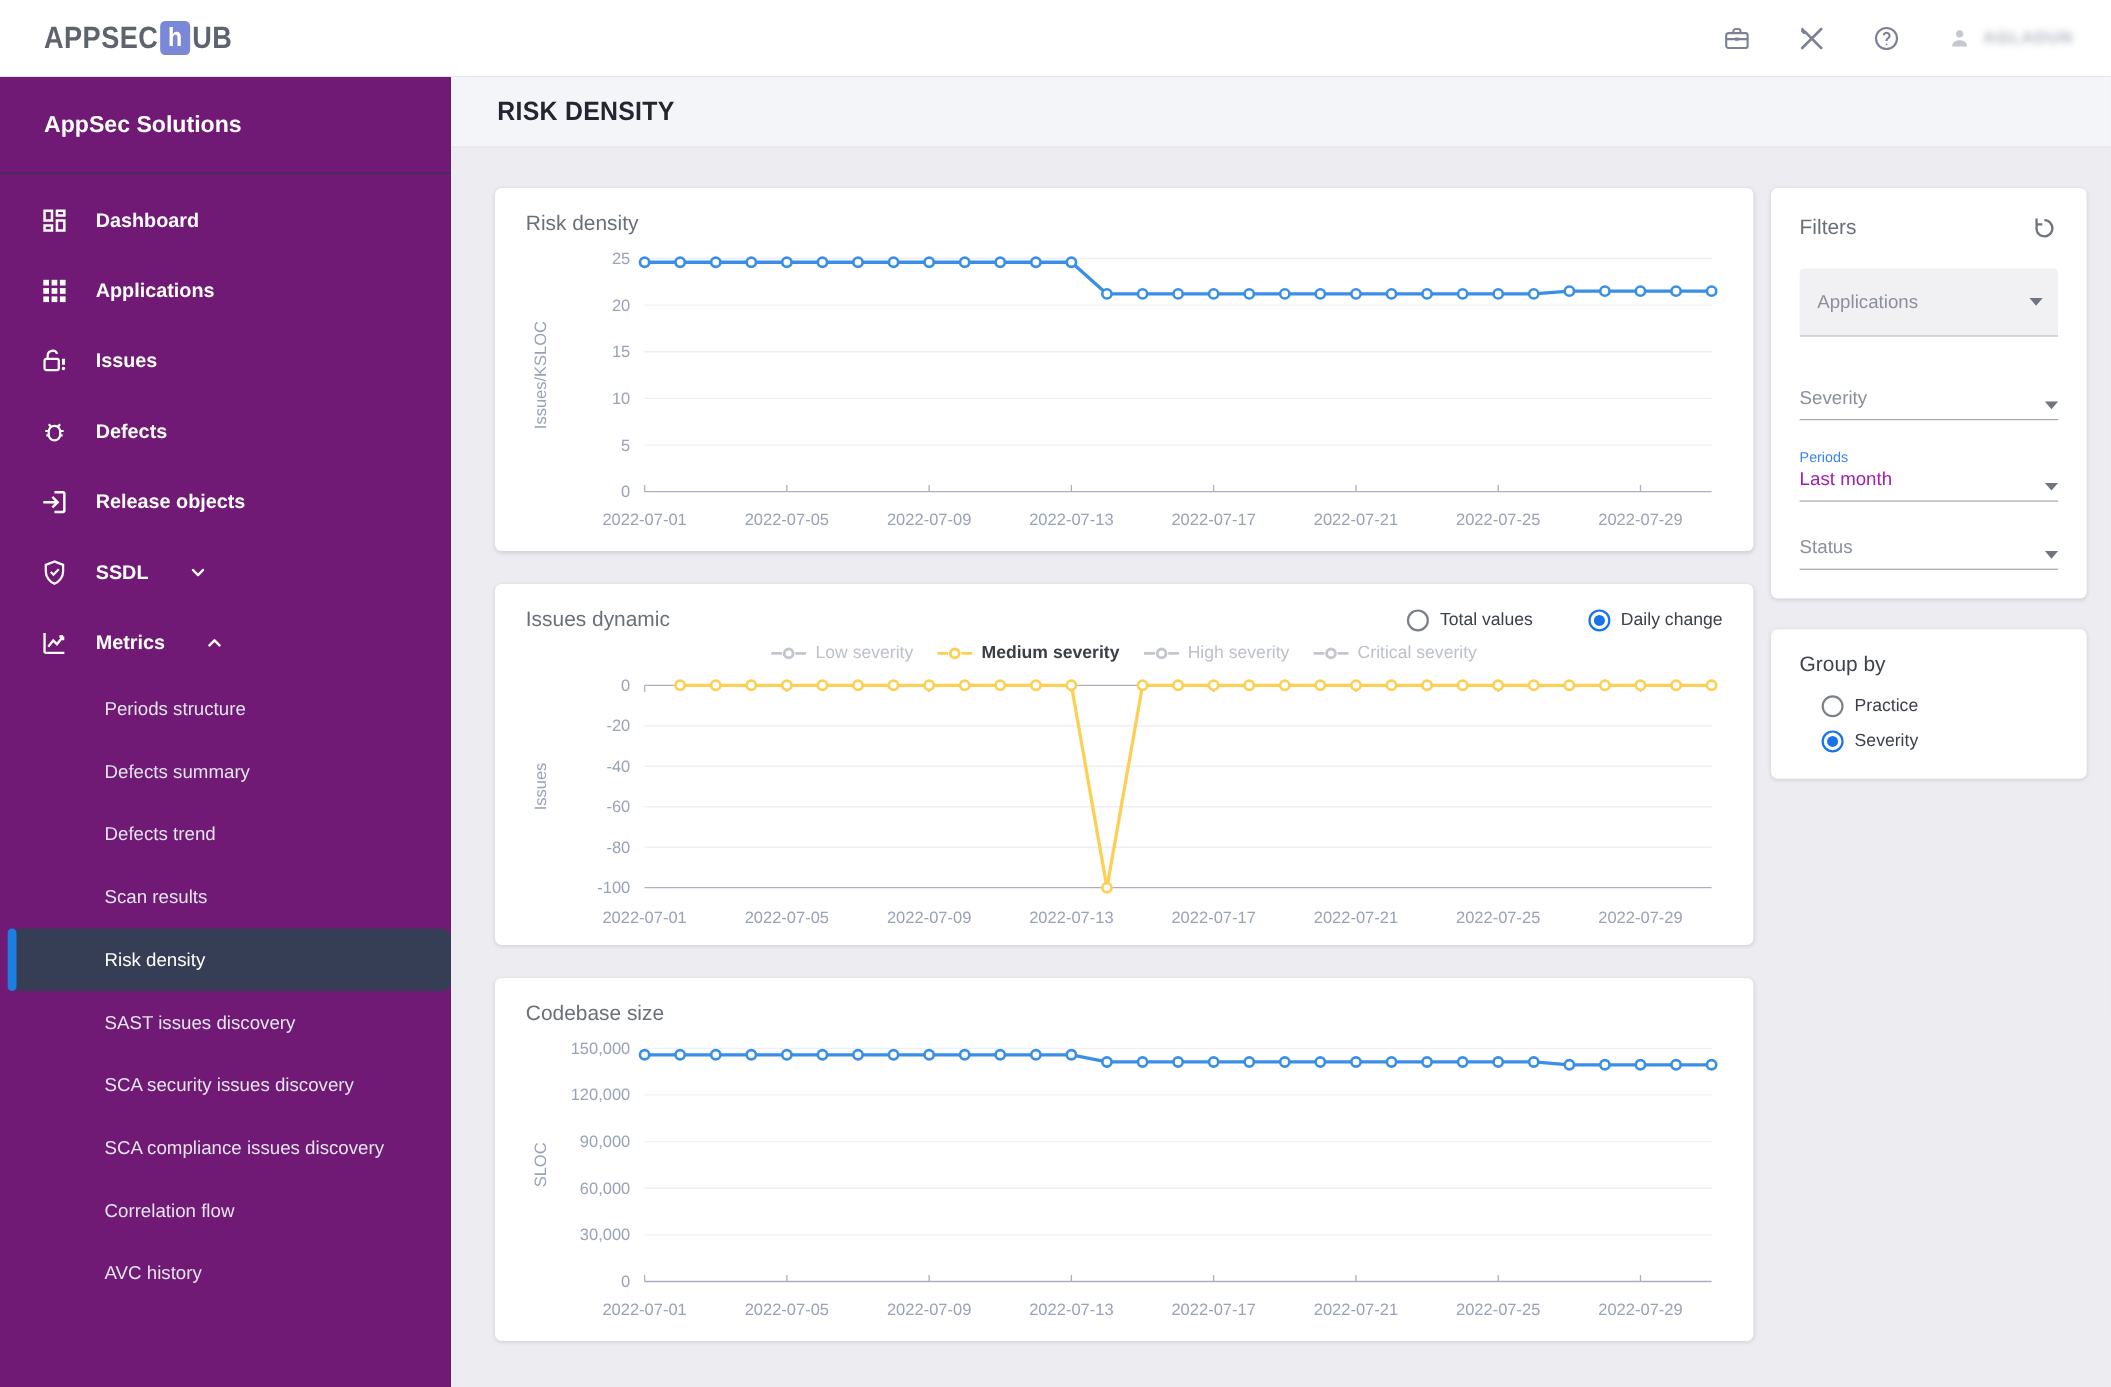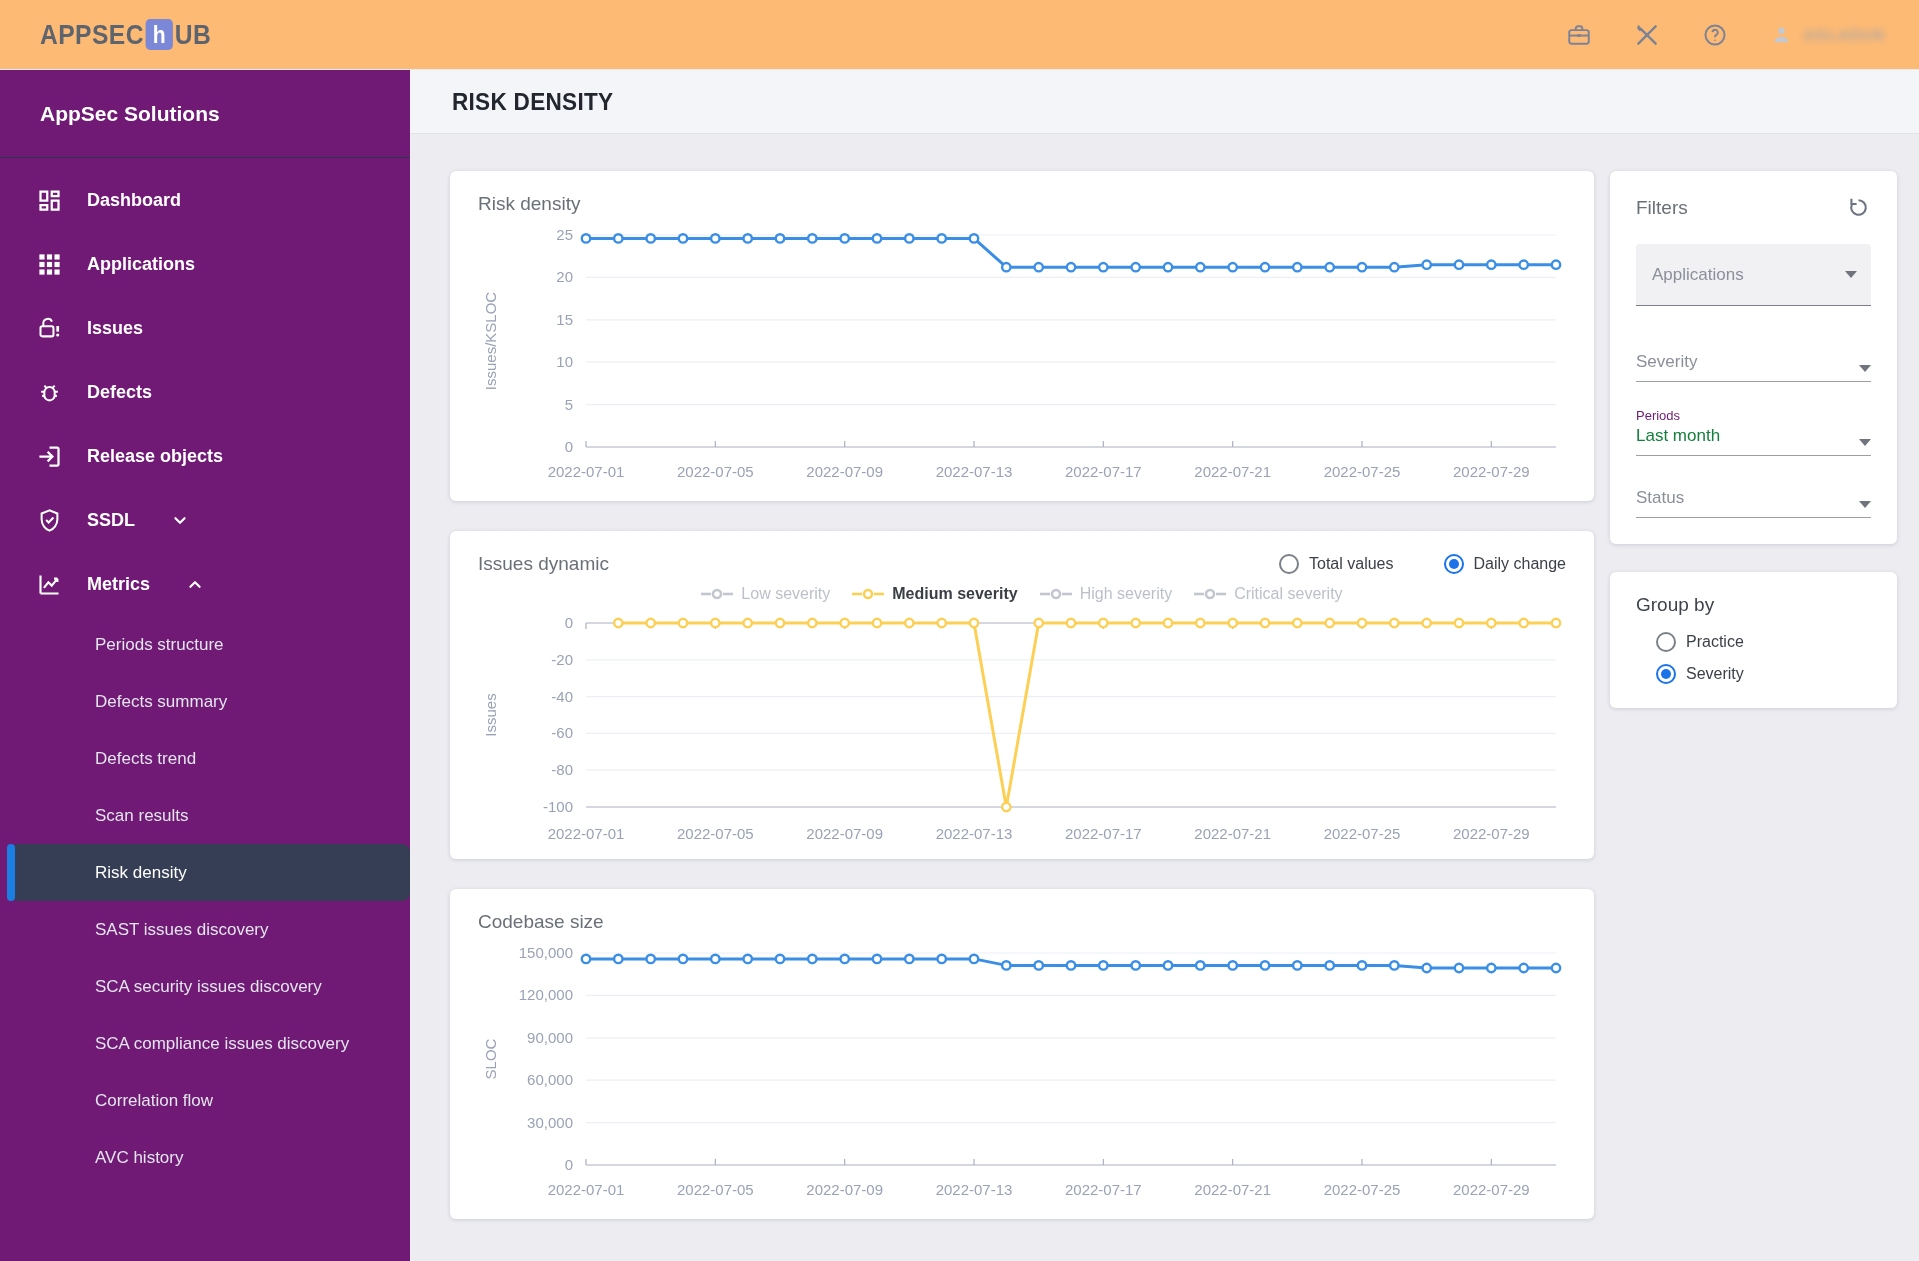--- a/index.html
+++ b/index.html
@@ -7,21 +7,21 @@
   body {
     position: relative;
     font-family: "Liberation Sans", sans-serif;
     background: #ececf1;
     overflow: hidden;
     color: #3c4048;
   }
   
   .topbar {
     position: absolute; top:0; left:0; width:1919px; height:70px;
-    background:#fdba74; border-bottom:1px solid #e7e8ee;
+    background:#ffffff; border-bottom:1px solid #e7e8ee;
     display:flex; align-items:center; justify-content:space-between;
     padding:0 34px 0 40px; z-index:5;
   }
   .logo { display:flex; align-items:center; font-weight:bold; font-size:28px;
     color:#5d646e; letter-spacing:.5px; transform:scaleX(.88); transform-origin:left center; cursor:pointer; }
   .logo-h { display:inline-flex; align-items:center; justify-content:center;
     width:31px; height:31px; background:#7b87d7; border-radius:5px; color:#fff;
     font-size:24px; font-weight:bold; margin:0 2px; }
   .topbar-right { display:flex; align-items:center; gap:42px; }
   .tb-icon { width:26px; height:26px; color:#7d8294; display:inline-block; cursor:pointer; }
@@ -106,22 +106,22 @@
     padding:0 14px 0 16px; cursor:pointer;
   }
   .f-label { color:#8a8f99; font-size:17px; }
   .caret { width:0; height:0; border-left:6px solid transparent; border-right:6px solid transparent; border-top:7px solid #6f747e; }
   .f-std {
     display:flex; align-items:flex-end; justify-content:space-between;
     border-bottom:1px solid #9aa0a8; padding-bottom:9px; cursor:pointer;
   }
   .f-sev { margin-top:46px; }
   .f-periods-wrap { margin-top:26px; }
-  .f-small-label { display:block; font-size:13px; color:#701a75; margin-bottom:3px; }
-  .f-value { color:#15803d; font-size:17px; }
+  .f-small-label { display:block; font-size:13px; color:#3b82f6; margin-bottom:3px; }
+  .f-value { color:#a21caf; font-size:17px; }
   .f-status { margin-top:32px; }
   
   .groupby-card { padding:22px 26px 24px; }
   .groupby-title { font-size:19px; color:#3f444c; }
   .groupby-options { margin-top:16px; display:flex; flex-direction:column; gap:12px; }
 </style>
 </head>
 <body>
 
 <header class="topbar">

